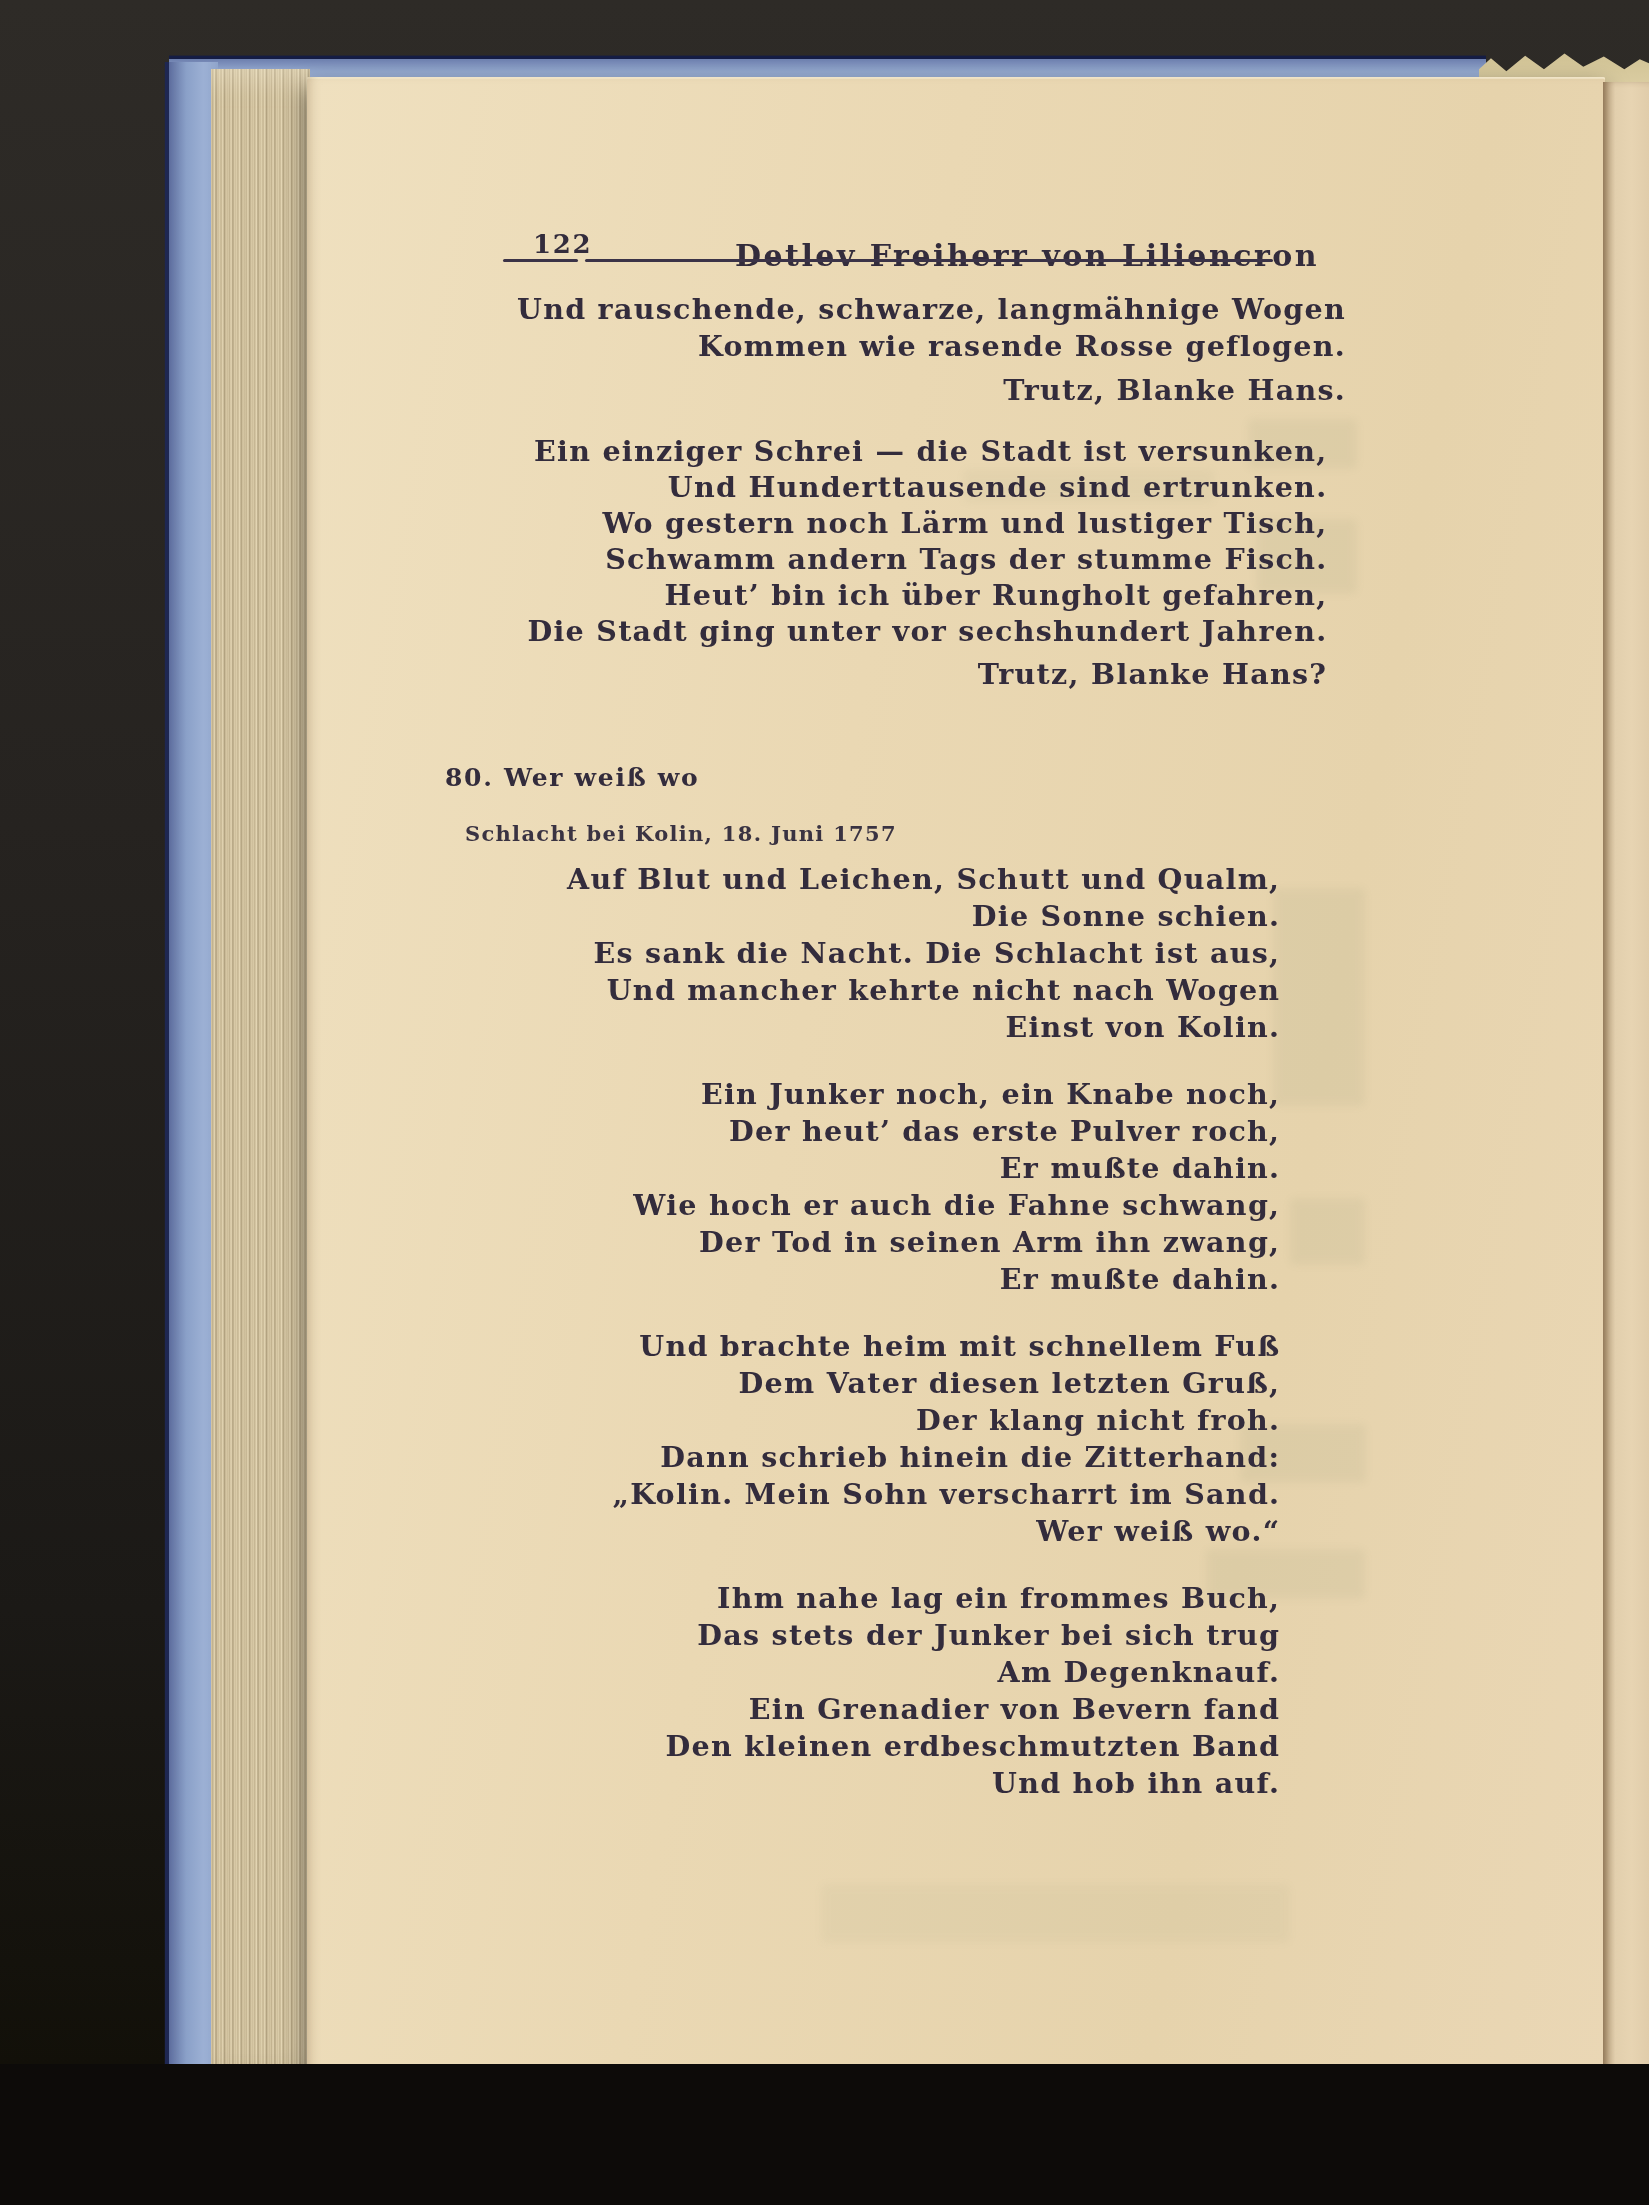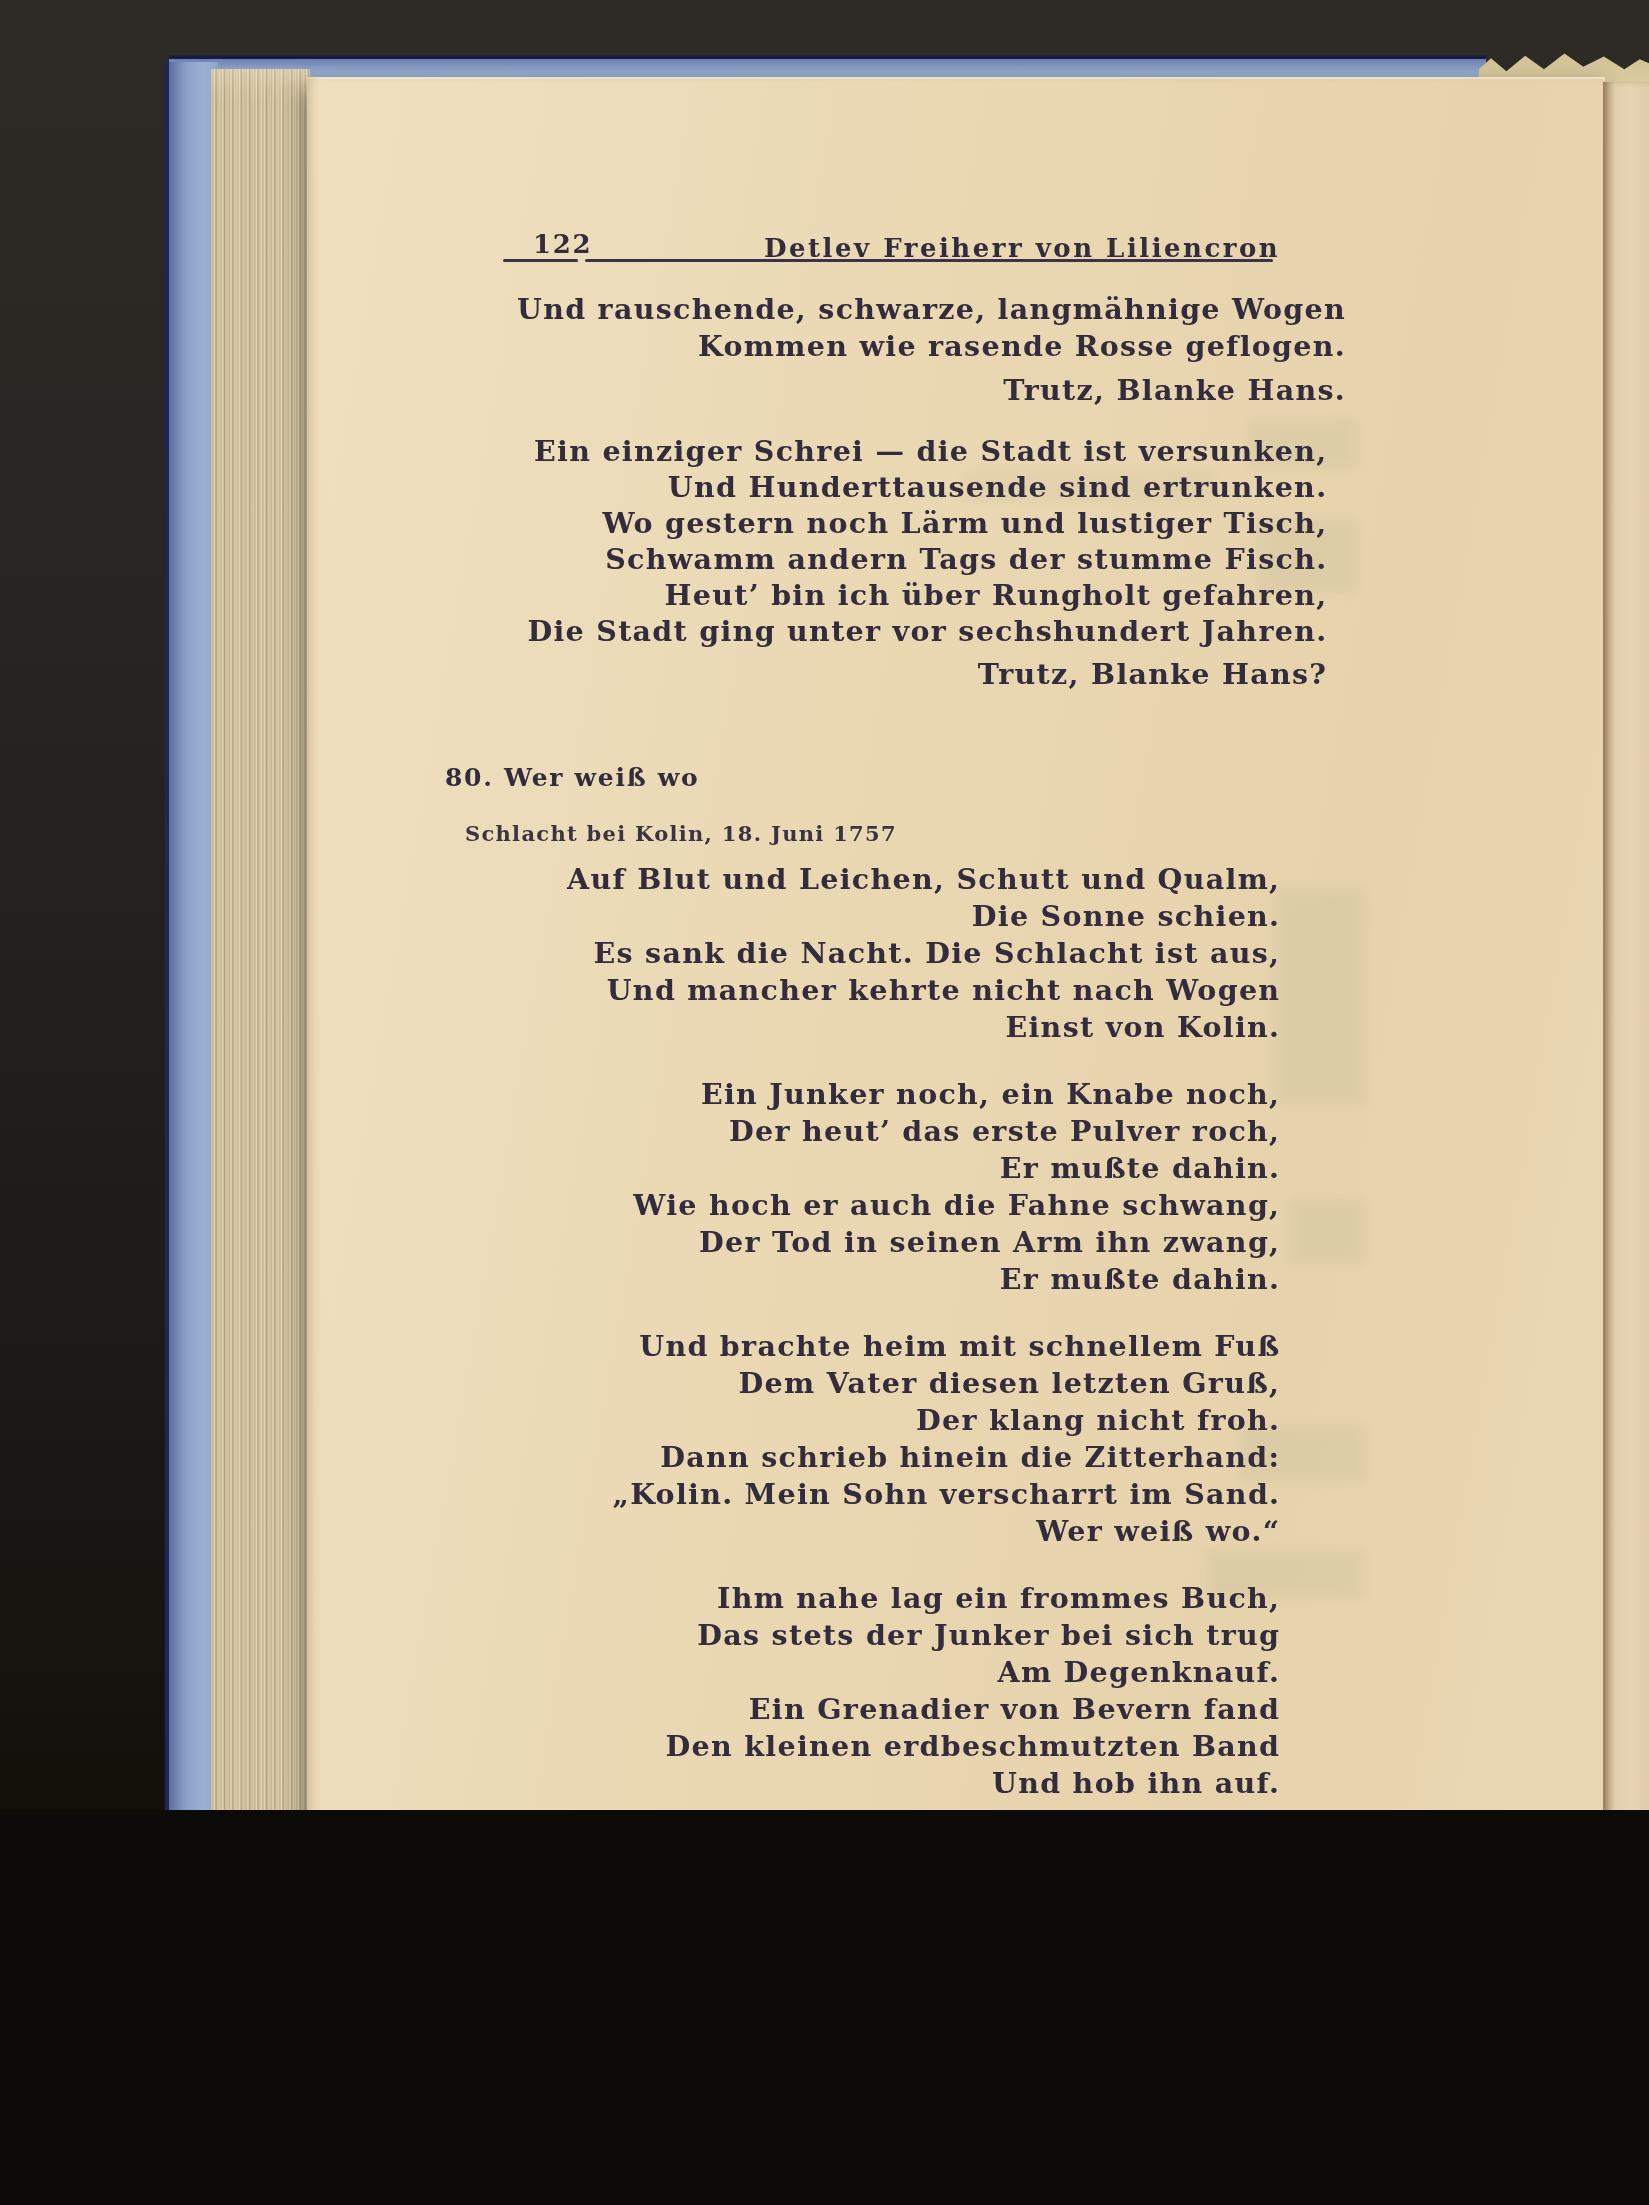--- a/index.html
+++ b/index.html
@@ -1,16 +1,16 @@
 <!DOCTYPE html>
 <html style="font-size:13.4px"><head>
 <meta charset="utf-8">
 <style>
   html,body{margin:0;padding:0;background:#0d0b09;}
-  .canvas{position:relative;width:1650px;height:1810px;margin:0 auto;overflow:hidden;
+  .canvas{position:relative;width:1650px;height:2064px;margin:0 auto;overflow:hidden;
     background:linear-gradient(180deg,#2e2b27 0%,#262320 40%,#1b1916 78%,#121009 100%);
     font-family:"DejaVu Serif","Liberation Serif",serif;}
   
   .cover-strip-left{position:absolute;left:169px;top:62px;width:49px;height:2074px;
     background:linear-gradient(90deg,#5f6f9f 0%,#8aa0c8 35%,#9cb0d4 70%,#93a8ce 100%);
     box-shadow:-4.2px 0 0 #1e2752, inset 0 -34px 25px -17px rgba(40,50,100,.35);
     border-radius:0 0 5px 8.4px;}
   .cover-strip-top{position:absolute;left:169px;top:59px;width:1317px;height:22px;
     background:linear-gradient(180deg,#6d7fae 0%,#93a8ce 55%,#9db1d5 100%);
     box-shadow:0 -3.4px 0 #141c44;}
@@ -33,21 +33,21 @@
     background:linear-gradient(180deg,#cfc193 0%,#dbcda2 100%);
     clip-path:polygon(0 55%,7% 25%,16% 60%,27% 18%,38% 55%,50% 12%,61% 48%,73% 20%,85% 55%,94% 28%,100% 40%,100% 100%,0 100%);}
   .bottom-shadow{position:absolute;left:360px;top:2097px;width:1290px;height:101px;
     background:radial-gradient(ellipse at 45% 0%,rgba(8,6,4,.95) 0%,rgba(10,8,6,.75) 55%,rgba(14,12,9,0) 100%);}
   
   .ghost{position:absolute;background:#76805e;opacity:.08;filter:blur(4.2px);border-radius:5px;}
   
   .ink{color:#332c3c;}
   .content{position:absolute;left:0;top:0;width:100%;height:100%;}
   .pagenum{position:absolute;left:533px;top:228px;font-size:26px;line-height:32px;font-weight:bold;letter-spacing:1.7px;}
-  .runhead{position:absolute;left:735px;top:232px;font-size:26px;line-height:32px;font-weight:bold;letter-spacing:2.5px;white-space:nowrap;margin-left:29px;}
+  .runhead{position:absolute;left:735px;top:240px;font-size:30px;line-height:32px;font-weight:bold;letter-spacing:2.5px;white-space:nowrap;}
   .rule{position:absolute;height:2.5px;background:#3b3347;border-radius:1.7px;}
   .rule-a{left:503px;top:259px;width:75px;}
   .rule-b{left:585px;top:259px;width:688px;}
   .poem .line{white-space:nowrap;font-weight:bold;font-size:28.5px;letter-spacing:1.3px;}
   .poem{position:absolute;text-align:right;}
   .poem-a{left:517px;top:291px;}
   .poem-a .line{line-height:37px;height:37px;}
   .poem-b{left:517px;top:433px;}
   .poem-b .line{line-height:36px;height:36px;}
   .poem-c{left:550px;top:861px;}

